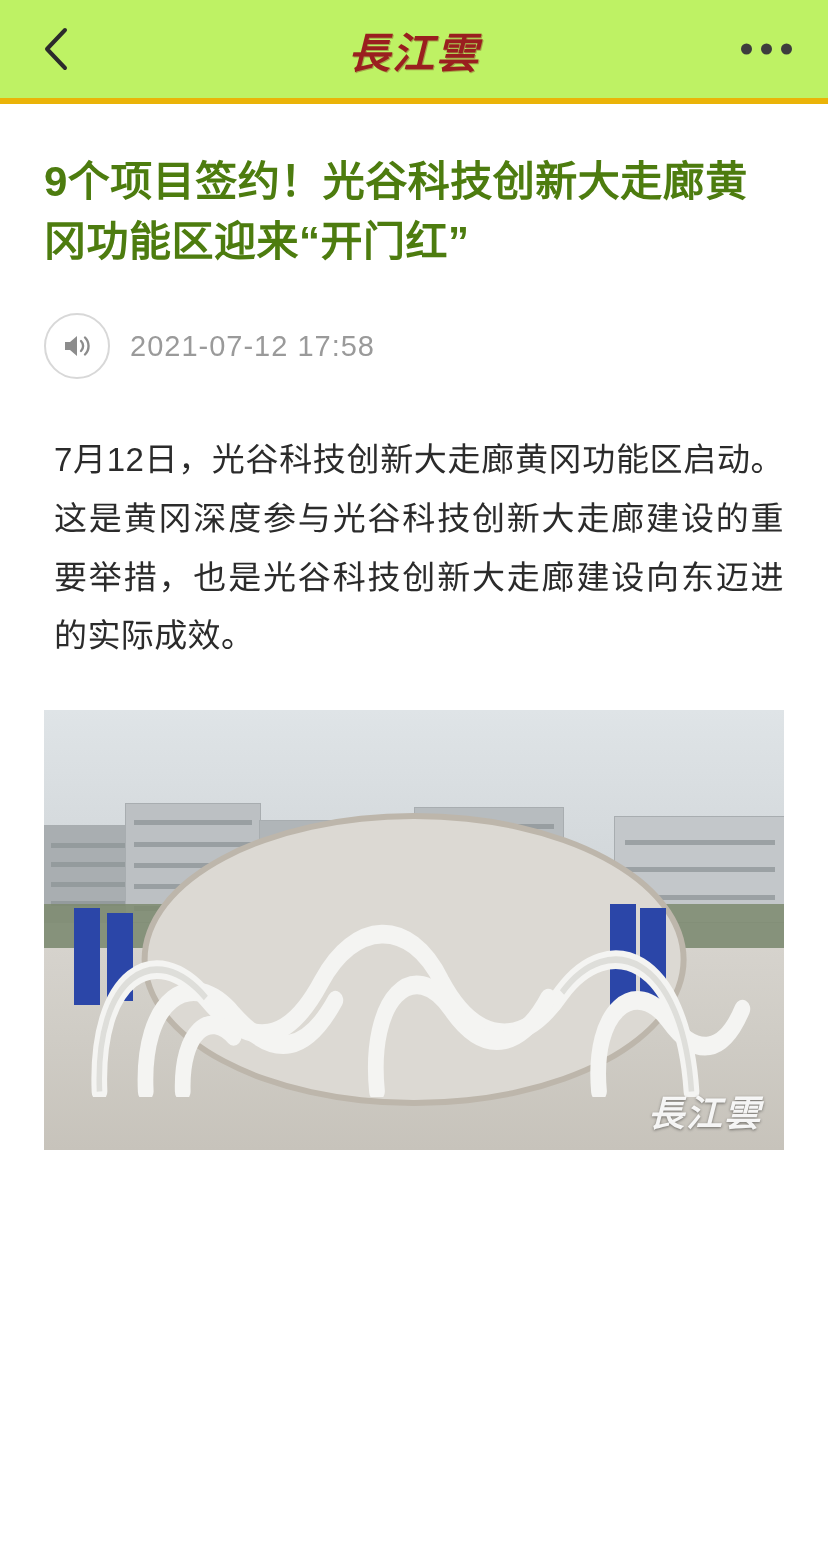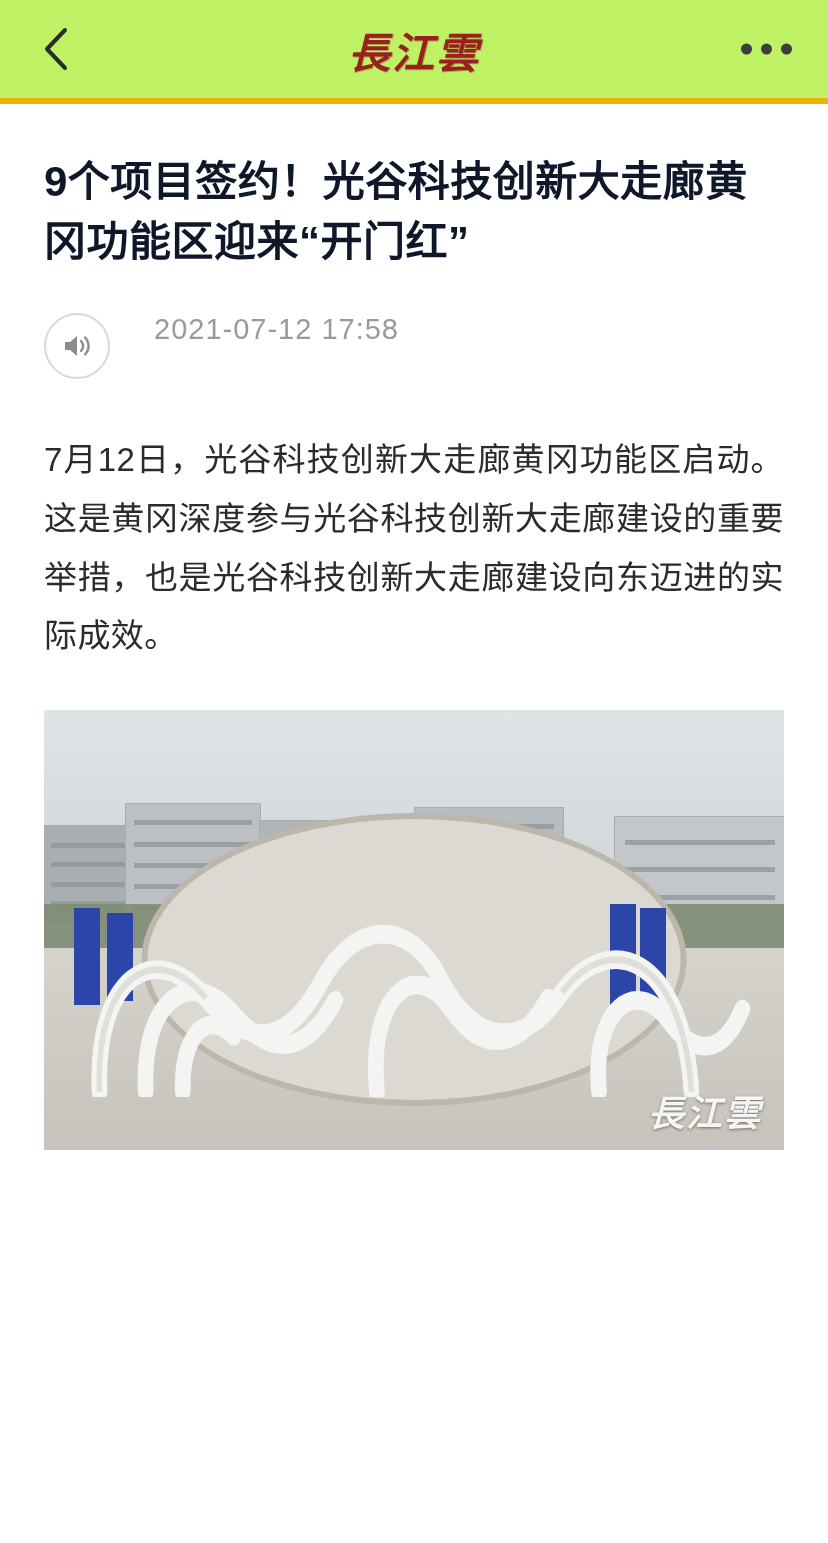--- a/index.html
+++ b/index.html
@@ -68,29 +68,29 @@
 
   
   .article {
     padding: 0 44px;
   }
   .headline {
     margin: 48px 0 0 0;
     font-size: 42px;
     line-height: 1.42;
     font-weight: bold;
-    color: #0f172a;
+    color: #4d7c0f;
     letter-spacing: 0.5px;
   }
 
   .meta-row {
     display: flex;
-    align-items: flex-start;
+    align-items: center;
     margin: 42px 0 0 0;
-    gap: 44px;
+    gap: 20px;
   }
   .audio-btn {
     width: 62px;
     height: 62px;
     border-radius: 50%;
     border: 2px solid #d8d8d8;
     display: flex;
     align-items: center;
     justify-content: center;
     flex: 0 0 auto;
@@ -98,21 +98,21 @@
     background: #fff;
   }
   .audio-btn svg { display: block; }
   .timestamp {
     font-size: 29px;
     color: #9a9a9a;
     letter-spacing: 1px;
   }
 
   .body-text p {
-    margin: 46px 0 0 0;
+    margin: 46px 0 0 10px;
     font-size: 33px;
     line-height: 1.78;
     color: #2b2b2b;
     text-align: justify;
     letter-spacing: 0.4px;
   }
   .body-text p:first-child { margin-top: 52px; }
 
   
   .photo-wrap {

